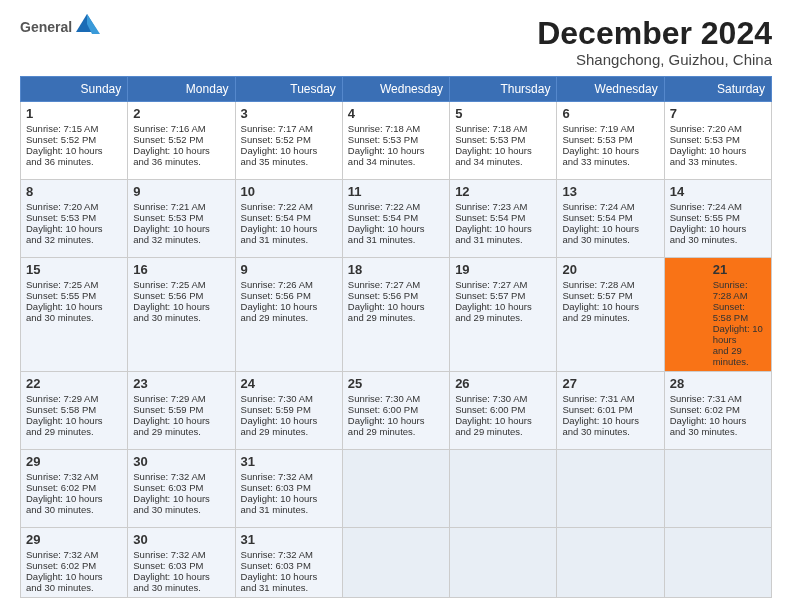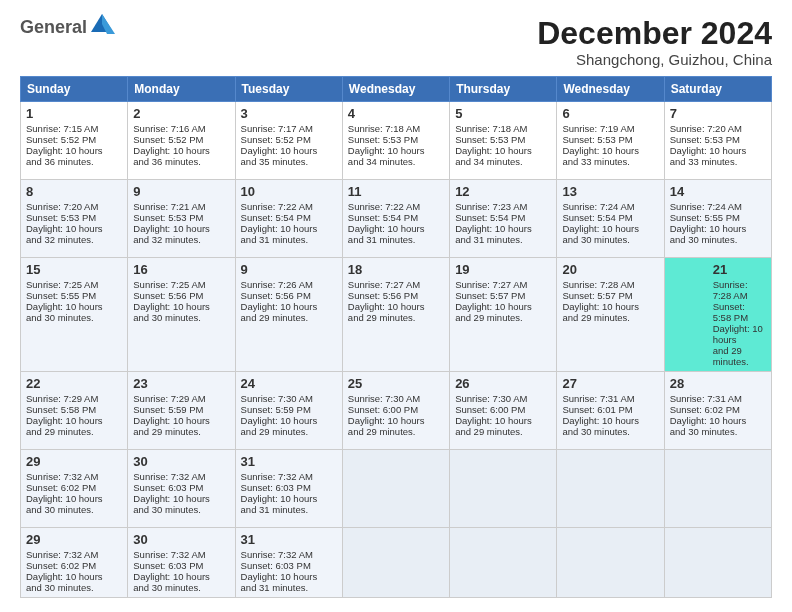--- a/index.html
+++ b/index.html
@@ -42,24 +42,24 @@
       text-align: right;
     }
     .calendar {
       width: 100%;
       border-collapse: collapse;
       table-layout: fixed;
     }
     .calendar th {
       background: #3a6fb5;
       color: #fff;
-      text-align: left;
+      text-align: right;
       padding: 5px 6px;
       font-size: 12px;
-      font-weight: bold;
+      font-weight: normal;
       border: 1px solid #5588cc;
     }
     .calendar td {
       vertical-align: top;
       padding: 4px 5px;
       font-size: 9.5px;
       color: #333;
       border: 1px solid #ccc;
       height: 78px;
       background: #fff;
@@ -78,21 +78,21 @@
     }
   </style>
 </head>
 <body>
 
 <div class="page">
   <div class="header">
     <div class="logo">
       <div>
         <div style="display:flex;align-items:center;">
-          <span class="logo-general" style="font-size:18px;font-weight:bold;color:#555;">General</span>
+          <span class="logo-general" style="font-size:14px;font-weight:bold;color:#555;">General</span>
           <svg width="26" height="26" viewBox="0 0 26 26" style="margin-left:2px;margin-top:-4px;">
             <polygon points="13,2 24,20 2,20" fill="#1a6bb5"></polygon>
             <polygon points="13,2 26,22 18,22 13,12" fill="#3a9ad9"></polygon>
           </svg>
         </div>
       </div>
     </div>
     <div class="title-block">
       <div class="calendar-title">December 2024</div>
       <div class="calendar-subtitle">Shangchong, Guizhou, China</div>
@@ -130,21 +130,21 @@
           <td><span class="day-num">13</span>Sunrise: 7:24 AM<br>Sunset: 5:54 PM<br>Daylight: 10 hours<br>and 30 minutes.</td>
           <td><span class="day-num">14</span>Sunrise: 7:24 AM<br>Sunset: 5:55 PM<br>Daylight: 10 hours<br>and 30 minutes.</td>
         </tr>
         <tr style="background: rgb(240, 244, 250);">
           <td style="background: rgb(240, 244, 250);"><span class="day-num">15</span>Sunrise: 7:25 AM<br>Sunset: 5:55 PM<br>Daylight: 10 hours<br>and 30 minutes.</td>
           <td style="background: rgb(240, 244, 250);"><span class="day-num">16</span>Sunrise: 7:25 AM<br>Sunset: 5:56 PM<br>Daylight: 10 hours<br>and 30 minutes.</td>
           <td style="background: rgb(240, 244, 250);"><span class="day-num">9</span>Sunrise: 7:26 AM<br>Sunset: 5:56 PM<br>Daylight: 10 hours<br>and 29 minutes.</td>
           <td style="background: rgb(240, 244, 250);"><span class="day-num">18</span>Sunrise: 7:27 AM<br>Sunset: 5:56 PM<br>Daylight: 10 hours<br>and 29 minutes.</td>
           <td style="background: rgb(240, 244, 250);"><span class="day-num">19</span>Sunrise: 7:27 AM<br>Sunset: 5:57 PM<br>Daylight: 10 hours<br>and 29 minutes.</td>
           <td style="background: rgb(240, 244, 250);"><span class="day-num">20</span>Sunrise: 7:28 AM<br>Sunset: 5:57 PM<br>Daylight: 10 hours<br>and 29 minutes.</td>
-          <td style="background: #5eead4; padding-left: 48px;"><span class="day-num">21</span>Sunrise: 7:28 AM<br>Sunset: 5:58 PM<br>Daylight: 10 hours<br>and 29 minutes.</td>
+          <td style="background: #f97316; padding-left: 48px;"><span class="day-num">21</span>Sunrise: 7:28 AM<br>Sunset: 5:58 PM<br>Daylight: 10 hours<br>and 29 minutes.</td>
         </tr>
         <tr>
           <td><span class="day-num">22</span>Sunrise: 7:29 AM<br>Sunset: 5:58 PM<br>Daylight: 10 hours<br>and 29 minutes.</td>
           <td><span class="day-num">23</span>Sunrise: 7:29 AM<br>Sunset: 5:59 PM<br>Daylight: 10 hours<br>and 29 minutes.</td>
           <td><span class="day-num">24</span>Sunrise: 7:30 AM<br>Sunset: 5:59 PM<br>Daylight: 10 hours<br>and 29 minutes.</td>
           <td><span class="day-num">25</span>Sunrise: 7:30 AM<br>Sunset: 6:00 PM<br>Daylight: 10 hours<br>and 29 minutes.</td>
           <td><span class="day-num">26</span>Sunrise: 7:30 AM<br>Sunset: 6:00 PM<br>Daylight: 10 hours<br>and 29 minutes.</td>
           <td><span class="day-num">27</span>Sunrise: 7:31 AM<br>Sunset: 6:01 PM<br>Daylight: 10 hours<br>and 30 minutes.</td>
           <td><span class="day-num">28</span>Sunrise: 7:31 AM<br>Sunset: 6:02 PM<br>Daylight: 10 hours<br>and 30 minutes.</td>
         </tr>

